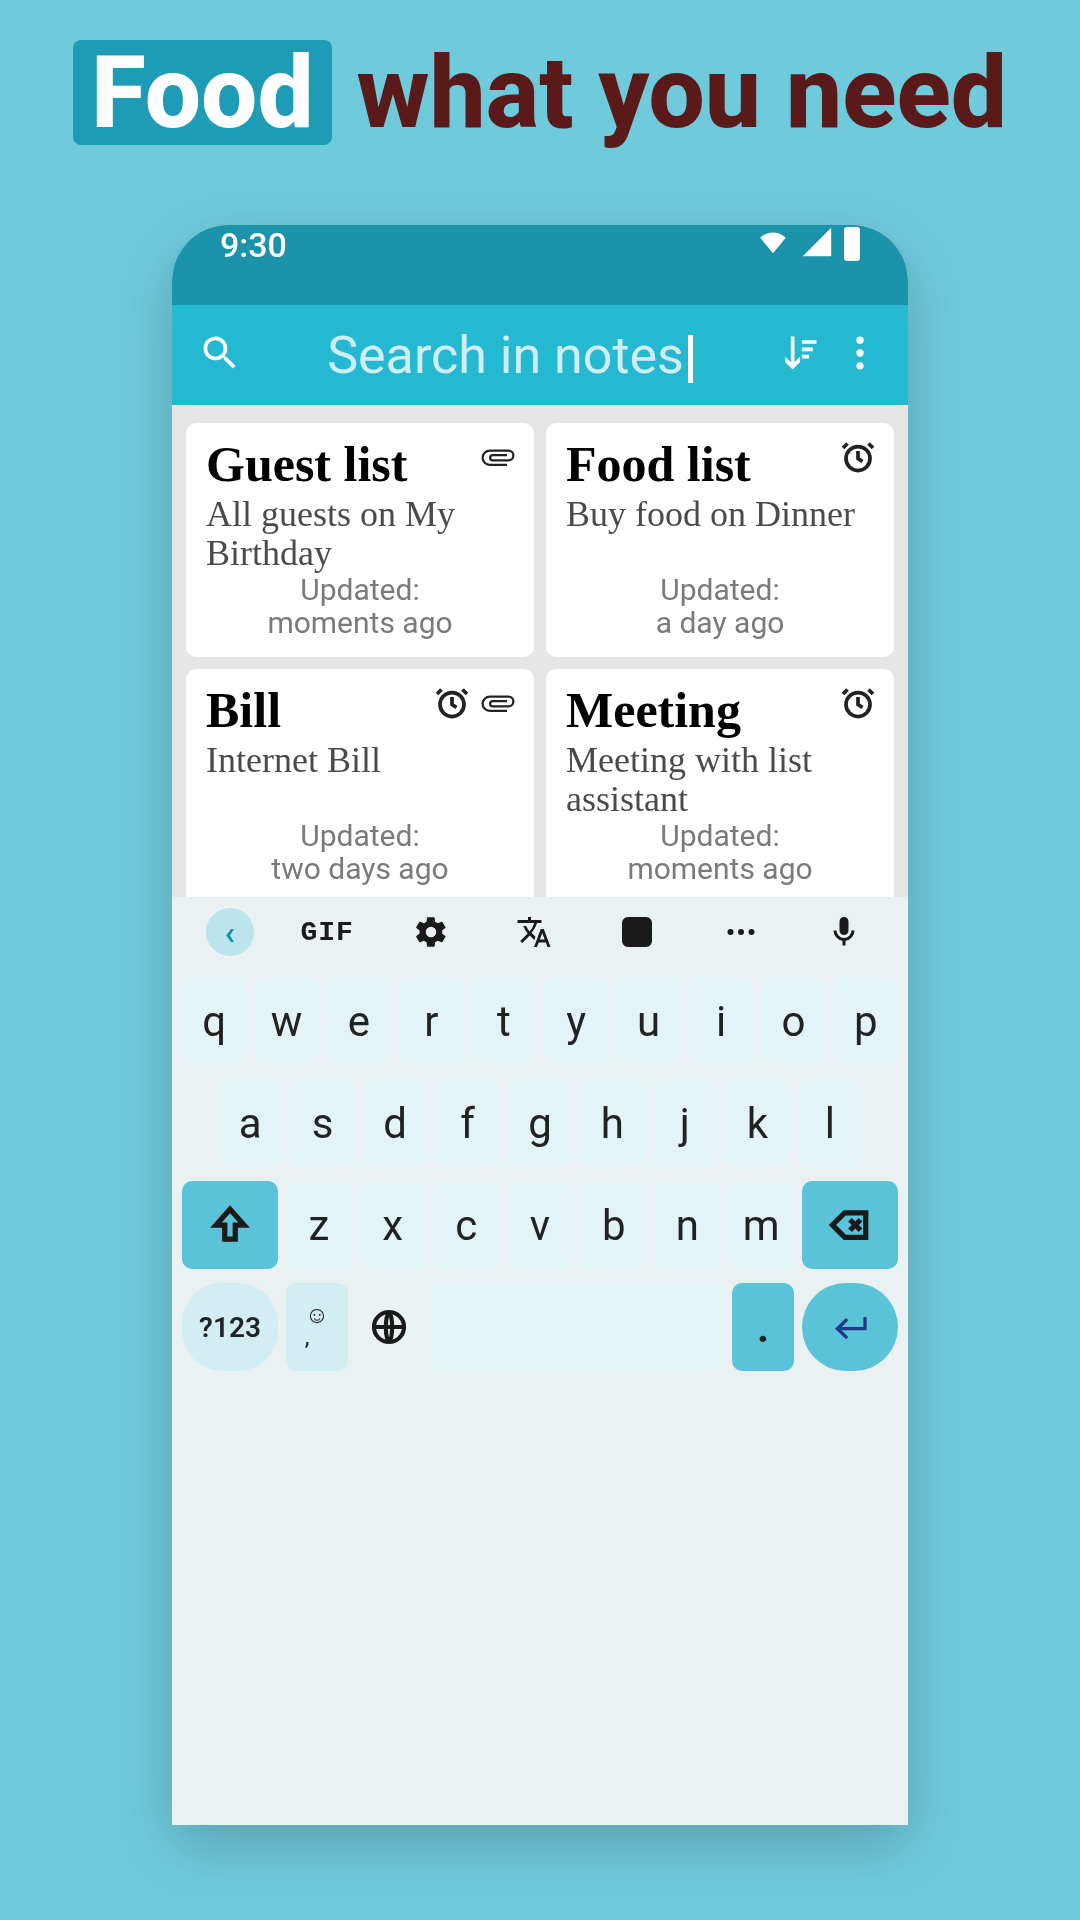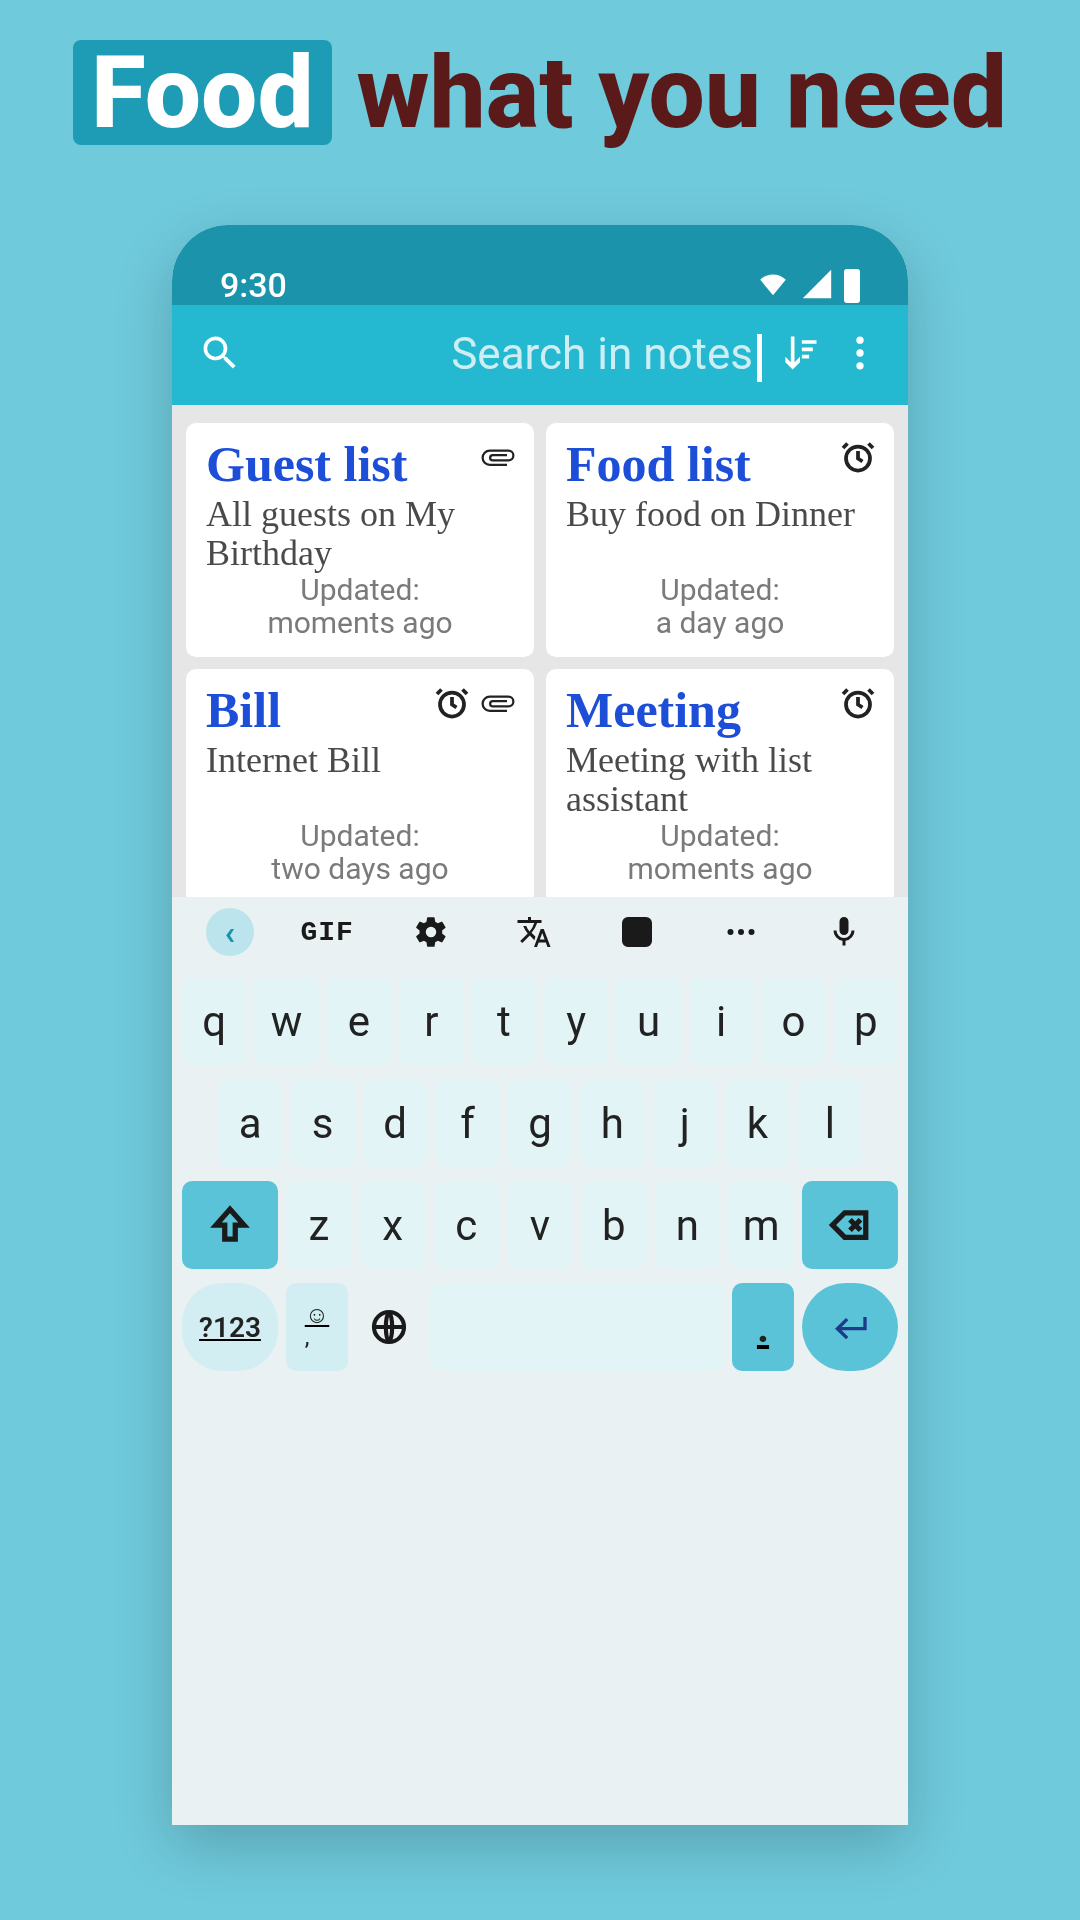--- a/index.html
+++ b/index.html
@@ -33,21 +33,21 @@
     border-radius: 56px 56px 0 0;
     box-shadow: 0 20px 60px rgba(0,0,0,0.2);
     overflow: hidden;
     display: flex;
     flex-direction: column;
   }
   .status-bar {
     height: 80px;
     background: #1a93ab;
     display: flex;
-    align-items: flex-end;
+    align-items: flex-start;
     justify-content: space-between;
     padding: 0 48px;
     color: #fff;
   }
   .status-time { font-size: 34px; font-weight: 500; }
   .status-icons { display: flex; align-items: center; gap: 10px; }
   .wifi-icon, .signal-icon, .battery-icon { display: inline-block; }
   .wifi-icon svg, .signal-icon svg { width: 34px; height: 34px; fill: #fff; }
   .battery-icon { width: 16px; height: 34px; background: #fff; border-radius: 3px; }
   .search-bar {
@@ -58,23 +58,23 @@
     padding: 0 26px;
     gap: 16px;
   }
   .search-icon-wrap svg, .sort-icon-wrap svg, .more-icon-wrap svg {
     fill: #fff;
     width: 44px;
     height: 44px;
   }
   .search-input-wrap {
     flex: 1;
-    text-align: right;
+    text-align: center;
     position: relative;
-    font-size: 44px;
+    font-size: 52px;
     color: #cfeef3;
   }
   .cursor {
     display: inline-block;
     width: 5px;
     height: 48px;
     background: #fff;
     vertical-align: middle;
     margin-left: 4px;
   }
@@ -93,21 +93,21 @@
     border-radius: 10px;
     padding: 16px 20px 18px;
     display: flex;
     flex-direction: column;
     position: relative;
   }
   .note-title {
     font-family: Georgia, 'Times New Roman', serif;
     font-size: 50px;
     font-weight: 600;
-    color: #1d4ed8;
+    color: #000000;
     line-height: 1;
   }
   .note-body {
     font-family: Georgia, 'Times New Roman', serif;
     font-size: 36px;
     color: #4a4a4a;
     margin-top: 6px;
     line-height: 1.08;
   }
   .note-updated {
@@ -167,21 +167,21 @@
     justify-content: center;
     font-size: 42px;
     color: #222;
   }
   .kb-row.row2 { padding: 0 36px; }
   .key.shift, .key.backspace {
     background: #5bc3d7;
     flex: 0 0 96px;
   }
   .key.shift svg, .key.backspace svg { width: 42px; height: 42px; fill: none; stroke: #1a1a1a; stroke-width: 3; }
-  .kb-row.row4 { gap: 8px; align-items: flex-end; text-decoration: underline; }
+  .kb-row.row4 { gap: 8px; align-items: flex-end; }
   .key.num123 {
     background: #d3eef2;
     flex: 0 0 96px;
     font-size: 28px;
     font-weight: 600;
     border-radius: 40px;
   }
   .key.emoji {
     background: #d3eef2;
     flex: 0 0 62px;

